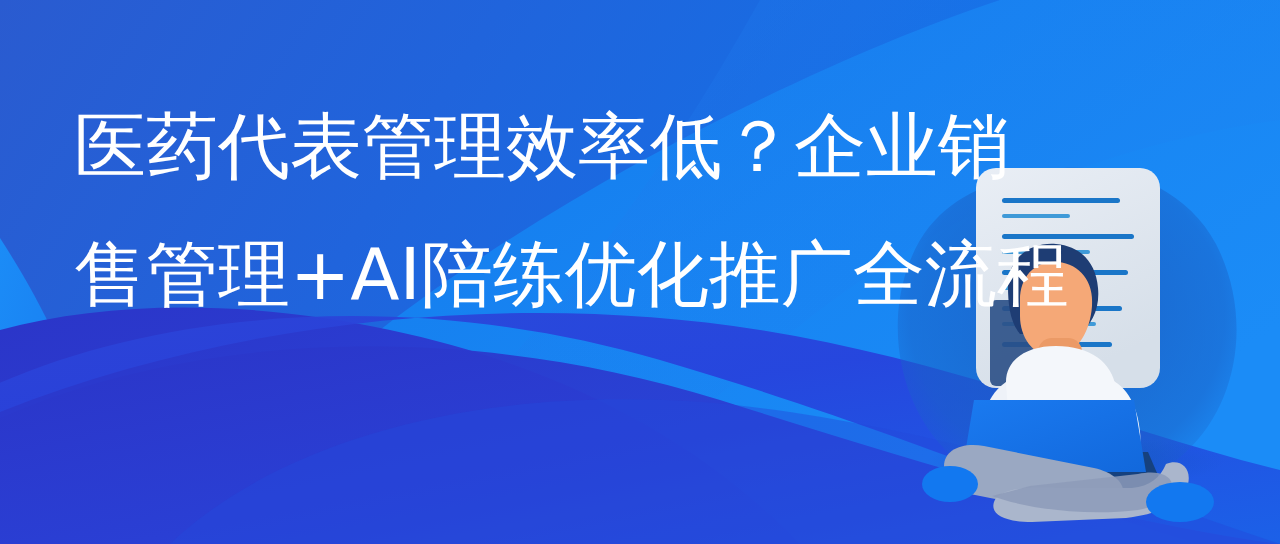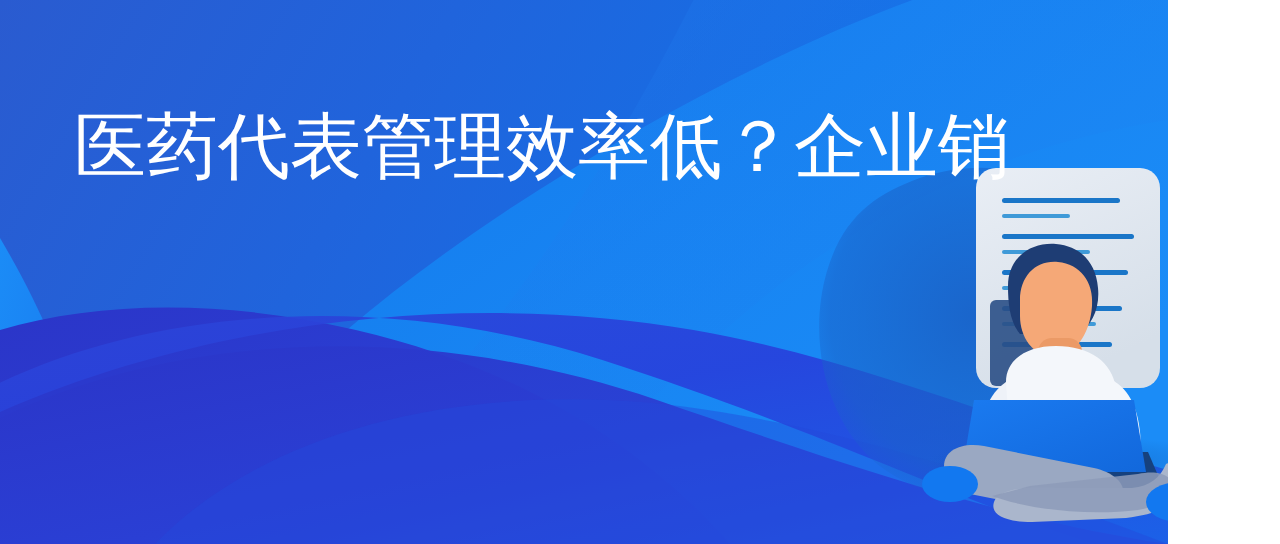--- a/index.html
+++ b/index.html
@@ -5,21 +5,21 @@
   html, body {
     margin: 0;
     padding: 0;
     background: #ffffff;
   }
   body {
     font-family: "Liberation Sans", "DejaVu Sans", sans-serif;
   }
   .banner {
     position: relative;
-    width: 1168px;
+    width: 1280px;
     height: 544px;
     overflow: hidden;
     background: #1272e8;
   }
   .bg-layer {
     position: absolute;
     inset: 0;
     width: 100%;
     height: 100%;
     display: block;
@@ -111,20 +111,21 @@
 
     <path d="M0,418 C200,330 470,322 720,400 C930,466 1110,522 1280,544 L0,544 Z" fill="url(#gIndigo)" opacity="0.95"></path>
 
     <path d="M170,544 C290,430 520,372 790,412 C1000,444 1150,500 1280,544 L1280,544 L170,544 Z" fill="#2449dc" opacity="0.45"></path>
 
     <path d="M1008,178 C1092,152 1180,176 1216,244 C1252,314 1240,402 1186,452 C1130,504 1032,510 970,470 C906,428 884,342 906,272 C924,216 960,194 1008,178 Z" fill="url(#gBlob)"></path>
   </svg>
 
   <div class="title-block">
     <div class="title-line">医药代表管理效率低？企业销</div>
+    <div class="title-line">售管理+AI陪练优化推广全流程</div>
   </div>
 
   <div class="illustration">
     <svg viewBox="0 0 400 394" xmlns="http://www.w3.org/2000/svg">
       <defs>
         <linearGradient id="lapTop" x1="0" y1="0" x2="1" y2="1">
           <stop offset="0%" stop-color="#1a7af0"></stop>
           <stop offset="100%" stop-color="#1268dc"></stop>
         </linearGradient>
         <linearGradient id="cardG" x1="0" y1="0" x2="0.4" y2="1">

